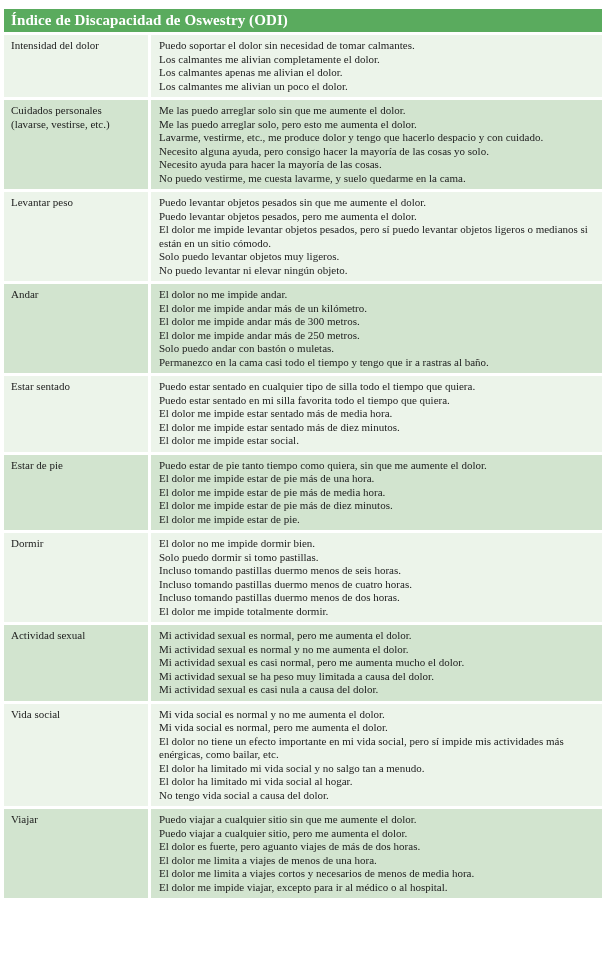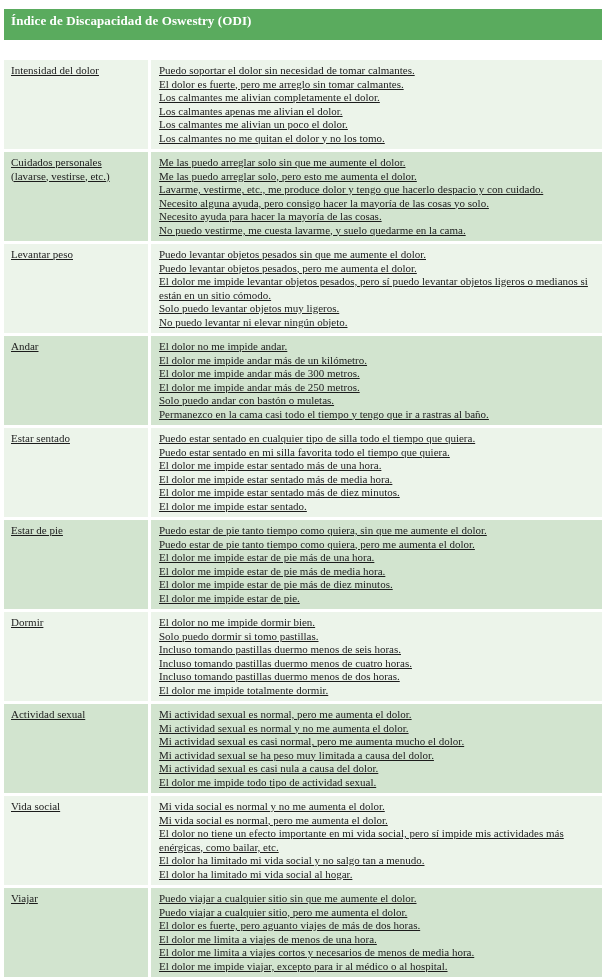--- a/index.html
+++ b/index.html
@@ -20,68 +20,65 @@
   .odi-table {
     position: absolute;
     left: 4px;
     top: 9px;
     width: 598px;
   }
   .table-header {
     background: var(--header-bg, #5aab5e);
     color: var(--header-fg, #ffffff);
     font-weight: bold;
-    font-size: 13px;
+    font-size: 15px;
     line-height: 15px;
-    padding: 4px 0 12px 7px;
-    margin-bottom: 20px;
+    padding: 4px 0 4px 7px;
+    margin-bottom: 3px;
     letter-spacing: 0.1px;
   }
   .row {
     display: flex;
     gap: 3px;
     margin-bottom: 3px;
   }
   .row:last-child { margin-bottom: 0; }
   .cell-left {
     width: 131px;
     flex: 0 0 131px;
     padding: 4px 6px 4px 7px;
     font-size: 11px;
     line-height: 13.5px;
-    text-decoration: underline;
   }
   .cell-right {
     flex: 1 1 auto;
     padding: 4px 10px 4px 8px;
     font-size: 11px;
     line-height: 13.5px;
   }
   .row.shade-light .cell-left,
   .row.shade-light .cell-right { background: var(--row-light, #ecf4ea); }
   .row.shade-green .cell-left,
   .row.shade-green .cell-right { background: var(--row-green, #d2e4cf); }
-  .option-line { white-space: normal; text-decoration: underline; }
+  .option-line { white-space: normal; }
 </style>
 </head>
 <body>
 
 <div class="page" style="color: rgb(28, 28, 28);">
   <div class="odi-table">
     <div class="table-header">Índice de Discapacidad de Oswestry (ODI)</div>
     <div class="table-body">
         <div class="row shade-light">
     <div class="cell-left">Intensidad del dolor</div>
     <div class="cell-right">
             <div class="option-line">Puedo soportar el dolor sin necesidad de tomar calmantes.</div>
-            <div class="option-line">El dolor es fuerte, pero me arreglo sin tomar calmantes.</div>
             <div class="option-line">Los calmantes me alivian completamente el dolor.</div>
             <div class="option-line">Los calmantes apenas me alivian el dolor.</div>
             <div class="option-line">Los calmantes me alivian un poco el dolor.</div>
-            <div class="option-line">Los calmantes no me quitan el dolor y no los tomo.</div>
           </div>
   </div>
         <div class="row shade-green">
     <div class="cell-left">Cuidados personales (lavarse, vestirse, etc.)</div>
     <div class="cell-right">
             <div class="option-line">Me las puedo arreglar solo sin que me aumente el dolor.</div>
             <div class="option-line">Me las puedo arreglar solo, pero esto me aumenta el dolor.</div>
             <div class="option-line">Lavarme, vestirme, etc., me produce dolor y tengo que hacerlo despacio y con cuidado.</div>
             <div class="option-line">Necesito alguna ayuda, pero consigo hacer la mayoría de las cosas yo solo.</div>
             <div class="option-line">Necesito ayuda para hacer la mayoría de las cosas.</div>
@@ -107,31 +104,29 @@
             <div class="option-line">El dolor me impide andar más de 250 metros.</div>
             <div class="option-line">Solo puedo andar con bastón o muletas.</div>
             <div class="option-line">Permanezco en la cama casi todo el tiempo y tengo que ir a rastras al baño.</div>
           </div>
   </div>
         <div class="row shade-light">
     <div class="cell-left">Estar sentado</div>
     <div class="cell-right">
             <div class="option-line">Puedo estar sentado en cualquier tipo de silla todo el tiempo que quiera.</div>
             <div class="option-line">Puedo estar sentado en mi silla favorita todo el tiempo que quiera.</div>
-            <div class="option-line">El dolor me impide estar sentado más de una hora.</div>
             <div class="option-line">El dolor me impide estar sentado más de media hora.</div>
             <div class="option-line">El dolor me impide estar sentado más de diez minutos.</div>
-            <div class="option-line">El dolor me impide estar sentado.</div>
+            <div class="option-line">El dolor me impide estar social.</div>
           </div>
   </div>
         <div class="row shade-green">
     <div class="cell-left">Estar de pie</div>
     <div class="cell-right">
             <div class="option-line">Puedo estar de pie tanto tiempo como quiera, sin que me aumente el dolor.</div>
-            <div class="option-line">Puedo estar de pie tanto tiempo como quiera, pero me aumenta el dolor.</div>
             <div class="option-line">El dolor me impide estar de pie más de una hora.</div>
             <div class="option-line">El dolor me impide estar de pie más de media hora.</div>
             <div class="option-line">El dolor me impide estar de pie más de diez minutos.</div>
             <div class="option-line">El dolor me impide estar de pie.</div>
           </div>
   </div>
         <div class="row shade-light">
     <div class="cell-left">Dormir</div>
     <div class="cell-right">
             <div class="option-line">El dolor no me impide dormir bien.</div>
@@ -143,31 +138,31 @@
           </div>
   </div>
         <div class="row shade-green">
     <div class="cell-left">Actividad sexual</div>
     <div class="cell-right">
             <div class="option-line">Mi actividad sexual es normal, pero me aumenta el dolor.</div>
             <div class="option-line">Mi actividad sexual es normal y no me aumenta el dolor.</div>
             <div class="option-line">Mi actividad sexual es casi normal, pero me aumenta mucho el dolor.</div>
             <div class="option-line">Mi actividad sexual se ha peso muy limitada a causa del dolor.</div>
             <div class="option-line">Mi actividad sexual es casi nula a causa del dolor.</div>
-            <div class="option-line">El dolor me impide todo tipo de actividad sexual.</div>
           </div>
   </div>
         <div class="row shade-light">
     <div class="cell-left">Vida social</div>
     <div class="cell-right">
             <div class="option-line">Mi vida social es normal y no me aumenta el dolor.</div>
             <div class="option-line">Mi vida social es normal, pero me aumenta el dolor.</div>
             <div class="option-line">El dolor no tiene un efecto importante en mi vida social, pero sí impide mis actividades más enérgicas, como bailar, etc.</div>
             <div class="option-line">El dolor ha limitado mi vida social y no salgo tan a menudo.</div>
             <div class="option-line">El dolor ha limitado mi vida social al hogar.</div>
+            <div class="option-line">No tengo vida social a causa del dolor.</div>
           </div>
   </div>
         <div class="row shade-green">
     <div class="cell-left">Viajar</div>
     <div class="cell-right">
             <div class="option-line">Puedo viajar a cualquier sitio sin que me aumente el dolor.</div>
             <div class="option-line">Puedo viajar a cualquier sitio, pero me aumenta el dolor.</div>
             <div class="option-line">El dolor es fuerte, pero aguanto viajes de más de dos horas.</div>
             <div class="option-line">El dolor me limita a viajes de menos de una hora.</div>
             <div class="option-line">El dolor me limita a viajes cortos y necesarios de menos de media hora.</div>

